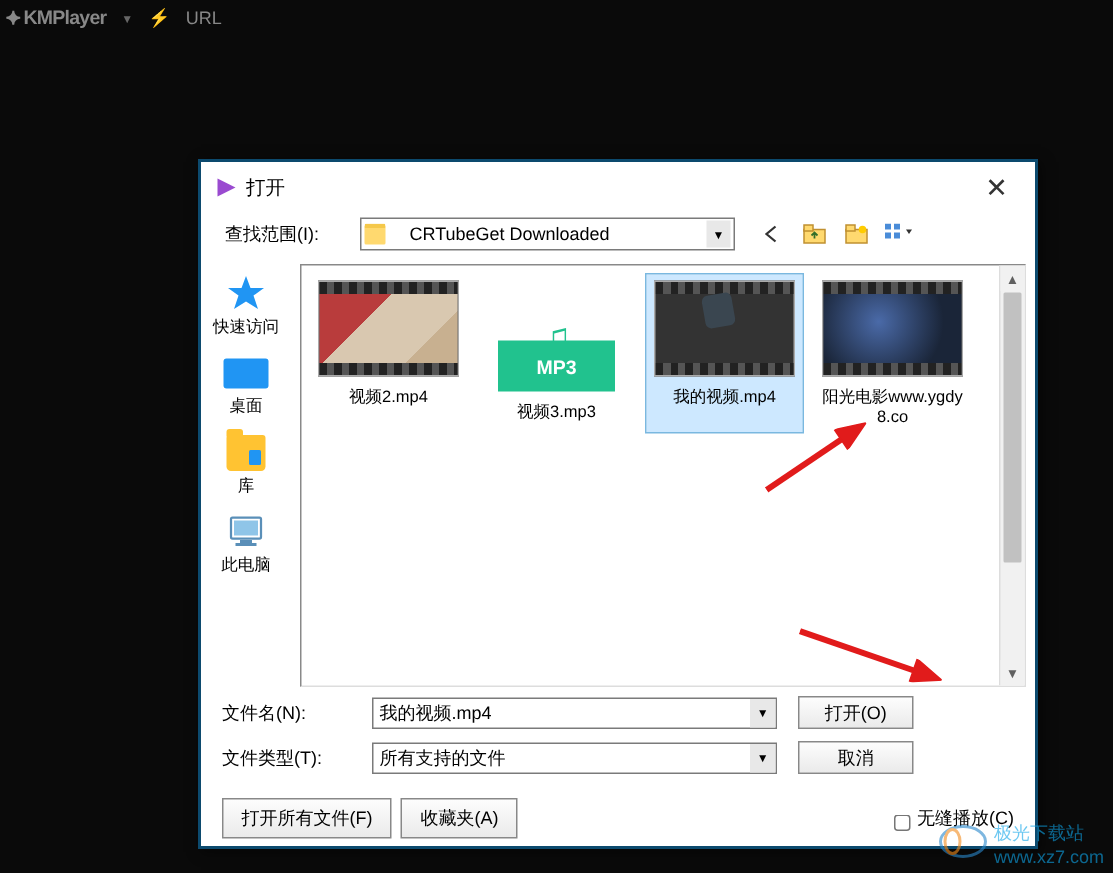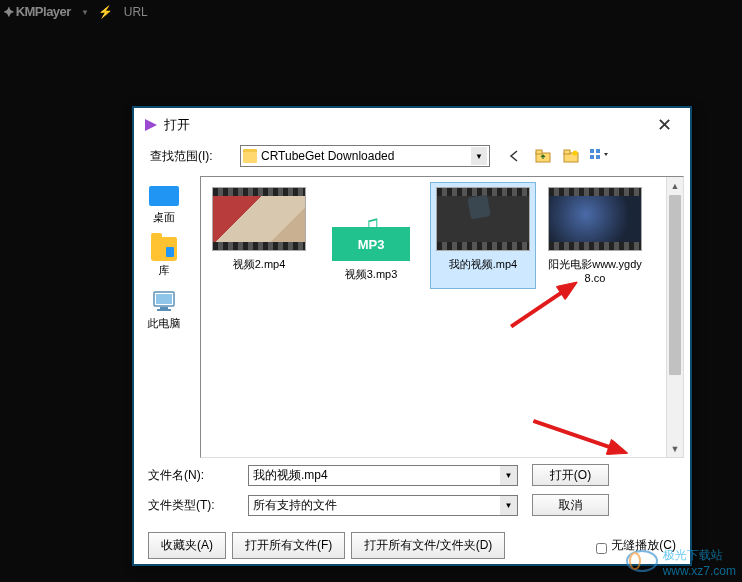--- a/index.html
+++ b/index.html
@@ -14,21 +14,21 @@
     
     .dialog { position: absolute; left: 132px; top: 106px; width: 560px; height: 460px; background: #fff; border: 2px solid #0c4a6e; box-shadow: 2px 2px 8px rgba(0,0,0,0.5); display: flex; flex-direction: column; }
     
     .dlg-title { height: 34px; display: flex; align-items: center; padding: 0 10px; font-size: 13px; }
     .title-icon { width: 14px; height: 14px; margin-right: 6px; }
     .title-icon svg polygon { fill: #9a4ad0; }
     .close-btn { margin-left: auto; cursor: pointer; font-size: 18px; padding: 4px 8px; color: #333; }
     
     .lookup-row { height: 28px; display: flex; align-items: center; padding: 0 16px; gap: 4px; font-size: 12px; }
     .lookup-label { width: 86px; }
-    .combo { flex: 0 0 250px; height: 22px; display: flex; align-items: center; border: 1px solid #7a7a7a; background: #fff; padding: 0 2px; gap: 4px; }
+    .combo { flex: 0 0 250px; height: 22px; display: flex; align-items: center; border: 1px solid #7a7a7a; background: #fff; padding: 0 2px; gap: 16px; }
     .combo-folder { width: 14px; height: 14px; background: #ffd96f; border-radius: 1px; border-top: 3px solid #f5c84a; }
     .combo-text { flex: 1; }
     .combo-dd { width: 16px; height: 18px; background: #e8e8e8; display: flex; align-items: center; justify-content: center; font-size: 8px; }
     .lk-btns { display: flex; gap: 10px; margin-left: 12px; align-items: center; }
     .lk-ico { width: 18px; height: 18px; display: flex; align-items: center; justify-content: center; cursor: pointer; font-size: 13px; color: #333; }
     .icon-back svg { width: 14px; height: 14px; }
     .icon-up svg { width: 16px; height: 14px; }
     .icon-newf svg { width: 16px; height: 14px; }
     .icon-view svg { width: 18px; height: 14px; }
     
@@ -147,20 +147,28 @@
             <rect x="6" y="6" width="4" height="4" fill="#4a8cd8"></rect>
             <path d="M14 4 L16 7 L18 4" fill="#333"></path>
           </svg>
         </span>
     </div>
   </div>
 
   <div class="mid">
     <div class="places">
       <div class="place">
+        <div class="place-icon pi-star">
+            <svg viewBox="0 0 26 26">
+              <polygon points="13,1 16,9 25,9 18,14 21,23 13,18 5,23 8,14 1,9 10,9" fill="#2095f3"></polygon>
+            </svg>
+          </div>
+        <div class="place-label">快速访问</div>
+      </div>
+      <div class="place">
         <div class="place-icon">
             <div class="pi-desktop"></div>
           </div>
         <div class="place-label">桌面</div>
       </div>
       <div class="place">
         <div class="place-icon">
             <div class="pi-lib"></div>
           </div>
         <div class="place-label">库</div>
@@ -229,23 +237,22 @@
       <span class="brow-label">文件类型(T):</span>
       <div class="brow-combo">
         <span class="brow-combo-text">所有支持的文件</span>
         <span class="brow-combo-dd">▼</span>
       </div>
       <button class="dlg-btn">取消</button>
     </div>
   </div>
 
   <div class="ftr-btns">
+    <button class="ftr-btn">打开所有文件(F)</button>
     <button class="ftr-btn">收藏夹(A)</button>
-    <button class="ftr-btn">打开所有文件(F)</button>
-    <button class="ftr-btn">打开所有文件/文件夹(D)</button>
     <label class="ftr-check">
       <input type="checkbox" class="ftr-input" style="">
       <span>无缝播放(C)</span>
     </label>
   </div>
 </div>
 
 <div class="arrow-red ar1">
   <svg width="80" height="16" viewBox="0 0 80 16">
       <line x1="0" y1="8" x2="64" y2="8" stroke-width="4"></line>

